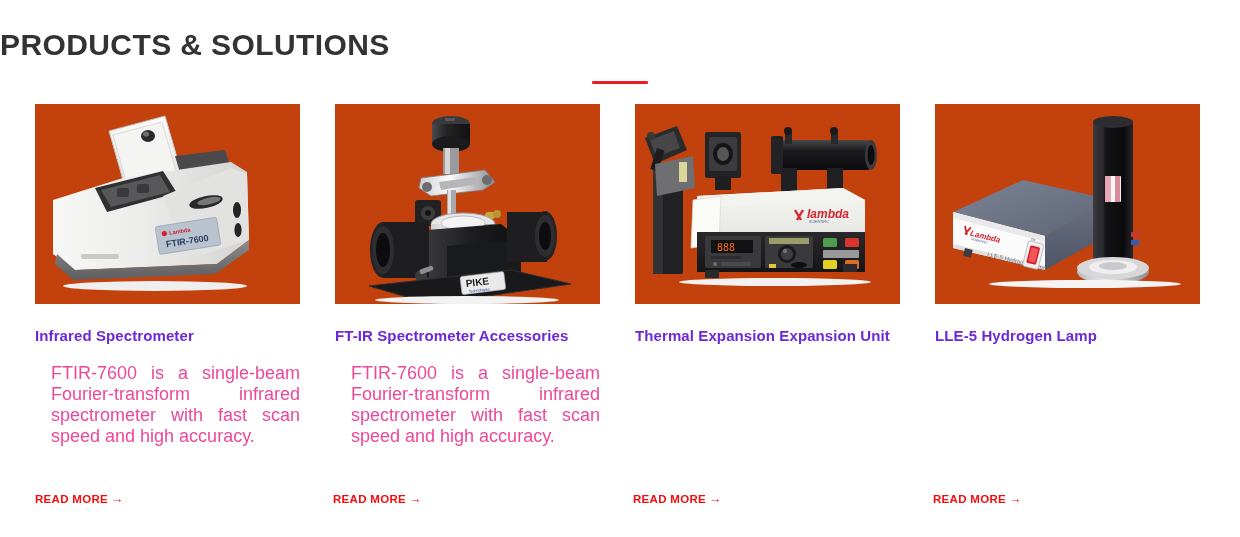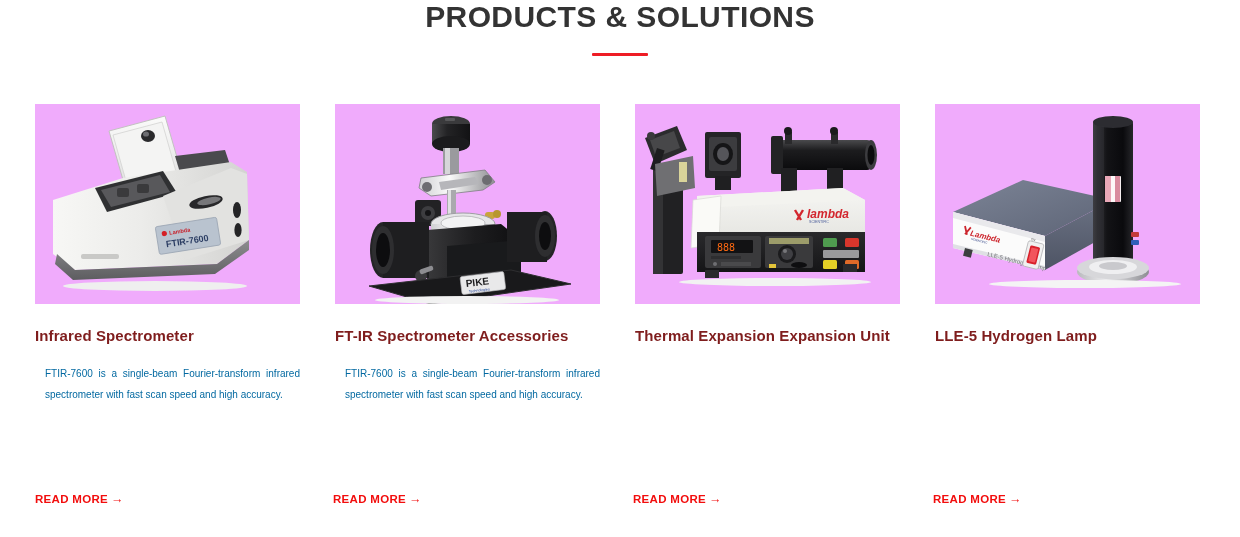--- a/index.html
+++ b/index.html
@@ -5,54 +5,54 @@
   html,body{margin:0;padding:0;}
   body{
     width:1240px;height:537px;
     background:#ffffff;
     font-family:"Liberation Sans","DejaVu Sans",sans-serif;
     overflow:hidden;
   }
   .page{position:relative;width:1240px;height:537px;}
 
   
-  .section-head{text-align:center;}
+  .section-head{text-align:left;padding-top:28px;}
   .section-title{
     font-size:30px;font-weight:bold;color:#333333;
     letter-spacing:.4px;margin:0;line-height:34px;
   }
   .title-rule{
     width:56px;height:3px;background:#ee1c25;
     margin:19px auto 0 auto;border-radius:1px;
   }
 
   
   .grid{
     position:absolute;left:35px;top:104px;
     width:1176px;
     display:grid;grid-template-columns:repeat(4,265px);
     column-gap:35px;
   }
   .card{width:265px;}
 
   .thumb{
     height:200px;width:265px;
-    position:relative;background:#f0abfc;
+    position:relative;background:#c2410c;
     overflow:hidden;
   }
   .thumb svg{display:block;position:absolute;left:0;top:0;}
 
   .card-title{
     margin:22px 0 0 0;
-    font-size:15px;font-weight:bold;color:#7f1d1d;
+    font-size:15px;font-weight:bold;color:#6d28d9;
     line-height:19px;letter-spacing:.1px;
   }
   .card-desc{
-    margin:18px 0 0 10px;
-    font-size:10px;color:#0369a1;
+    margin:18px 0 0 16px;
+    font-size:18px;color:#ec4899;
     line-height:21px;text-align:justify;
     text-justify:inter-word;
   }
   .read-more{
     position:absolute;top:492px;
     font-size:11.5px;font-weight:bold;color:#f20d0d;
     letter-spacing:.3px;text-decoration:none;
     white-space:nowrap;display:block;
   }
   .read-more .arw{font-weight:normal;font-size:12.5px;padding-left:3px;}

